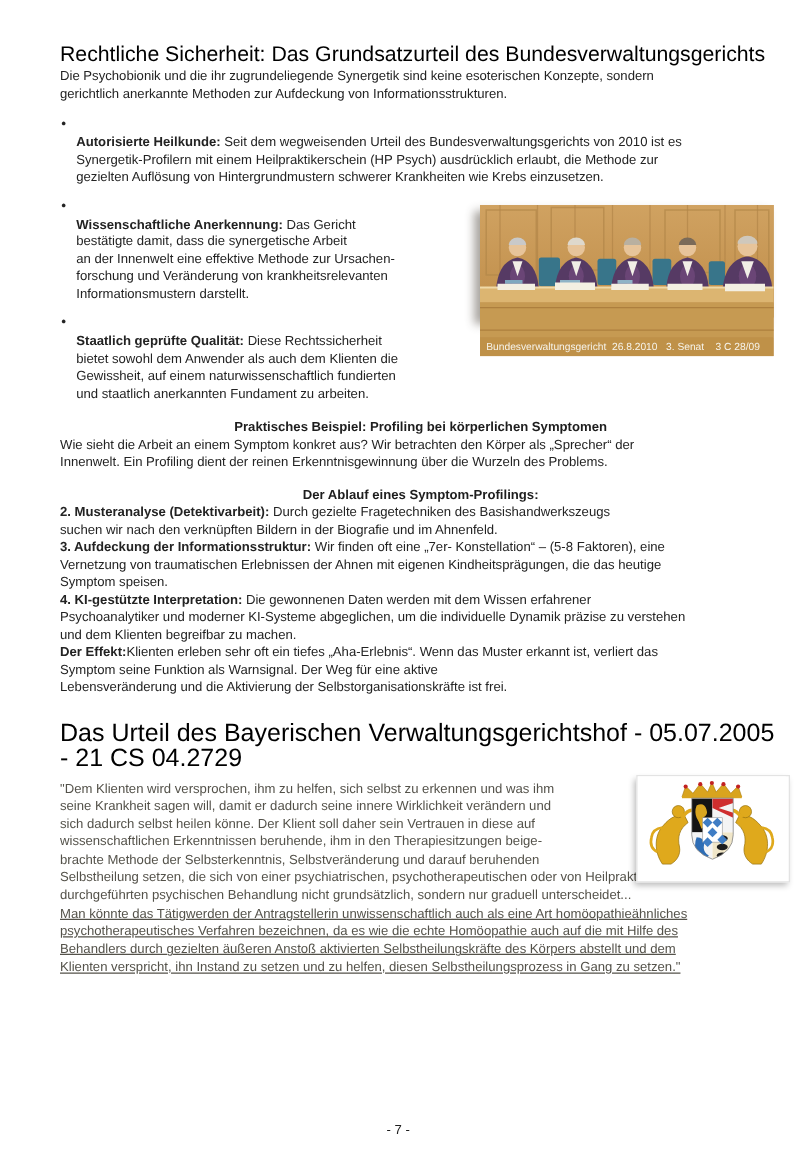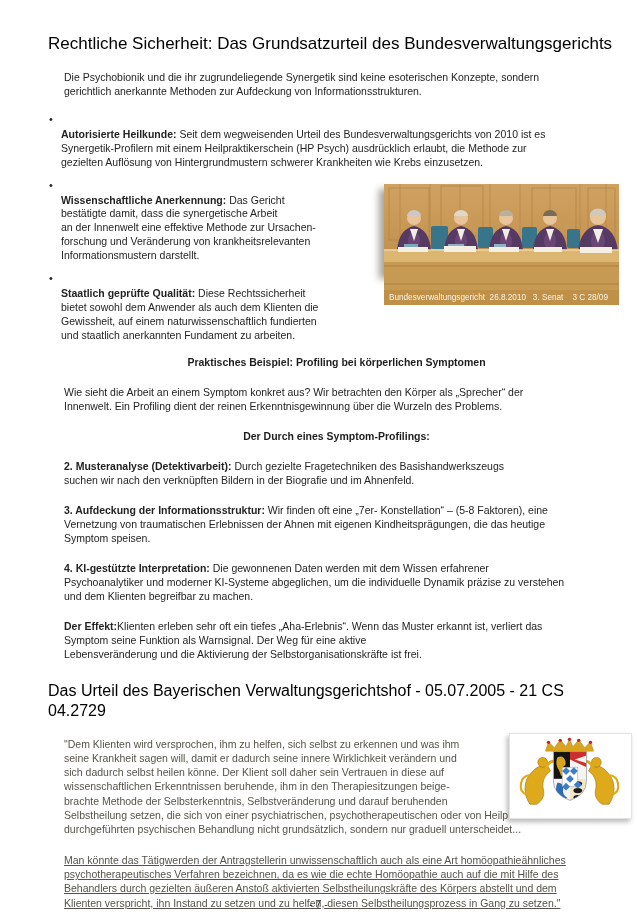--- a/index.html
+++ b/index.html
@@ -2,30 +2,30 @@
 <html><head>
 <meta charset="utf-8">
 <style>
   html,body{margin:0;padding:0;background:#888;}
   .page{
     position:relative;width:637px;height:921px;margin:0 auto;background:#ffffff;
     font-family:"Liberation Sans","DejaVu Sans",sans-serif;color:#232323;overflow:hidden;
   }
   .content{position:absolute;left:48px;top:0;width:577px;}
   h1.title{margin:33px 0 0 0;font-size:17px;line-height:21px;font-weight:400;color:#000;}
-  p.body,div.body{margin:16px;font-size:10.5px;line-height:14px;white-space:pre-line;}
+  p.body,div.body{margin:0;font-size:10.5px;line-height:14px;white-space:pre-line;}
   .intro{margin-top:9px;}
   .bullets{position:relative;margin-top:12px;}
   .bullet{position:relative;padding-left:13px;margin-top:10px;font-size:10.5px;line-height:13.9px;white-space:pre-line;}
   .bullet .dot{position:absolute;left:1px;top:-1px;font-size:11px;}
   b.lead{font-weight:700;}
   h3.sub{margin:12px 0 0 0;font-size:10.5px;line-height:14px;font-weight:700;color:#1d1d1d;text-align:center;}
   .para{margin-top:11px;}
   .tight{margin-top:2px;}
-  h2.verdict{margin:20px 0 0 0;font-size:16px;line-height:20px;font-weight:400;color:#000;}
+  h2.verdict{margin:20px 0 0 0;font-size:20px;line-height:20px;font-weight:400;color:#000;}
   .quote-block{position:relative;margin-top:7px;}
   .quote-block p{font-size:10.5px;line-height:14.3px;}
   .q2{margin-top:6px;text-decoration:underline;}
   .photo-wrap{
     position:absolute;left:336px;top:70px;width:235px;height:90px;
     box-shadow:-5px 5px 7px rgba(60,52,40,.45);background:#c79a57;
   }
   .coat-wrap{
     position:absolute;left:461px;top:-4px;width:121px;height:84px;background:#fff;
     border:1px solid #e3e3e3;box-shadow:-2px 3px 5px rgba(0,0,0,.28);
@@ -154,21 +154,21 @@
 bietet sowohl dem Anwender als auch dem Klienten die
 Gewissheit, auf einem naturwissenschaftlich fundierten
 und staatlich anerkannten Fundament zu arbeiten.</span>
       </div>
     </div>
 
     <h3 class="sub">Praktisches Beispiel: Profiling bei körperlichen Symptomen</h3>
     <p class="body tight">Wie sieht die Arbeit an einem Symptom konkret aus? Wir betrachten den Körper als „Sprecher“ der
 Innenwelt. Ein Profiling dient der reinen Erkenntnisgewinnung über die Wurzeln des Problems.</p>
 
-    <h3 class="sub">Der Durch eines Symptom-Profilings:</h3>
+    <h3 class="sub">Der Ablauf eines Symptom-Profilings:</h3>
 
     <p class="body para"><b class="lead">2. Musteranalyse (Detektivarbeit):</b><span> Durch gezielte Fragetechniken des Basishandwerkszeugs
 suchen wir nach den verknüpften Bildern in der Biografie und im Ahnenfeld.</span></p>
     <p class="body para"><b class="lead">3. Aufdeckung der Informationsstruktur:</b><span> Wir finden oft eine „7er- Konstellation“ – (5-8 Faktoren), eine
 Vernetzung von traumatischen Erlebnissen der Ahnen mit eigenen Kindheitsprägungen, die das heutige
 Symptom speisen.</span></p>
     <p class="body para"><b class="lead">4. KI-gestützte Interpretation:</b><span> Die gewonnenen Daten werden mit dem Wissen erfahrener
 Psychoanalytiker und moderner KI-Systeme abgeglichen, um die individuelle Dynamik präzise zu verstehen
 und dem Klienten begreifbar zu machen.</span></p>
 

